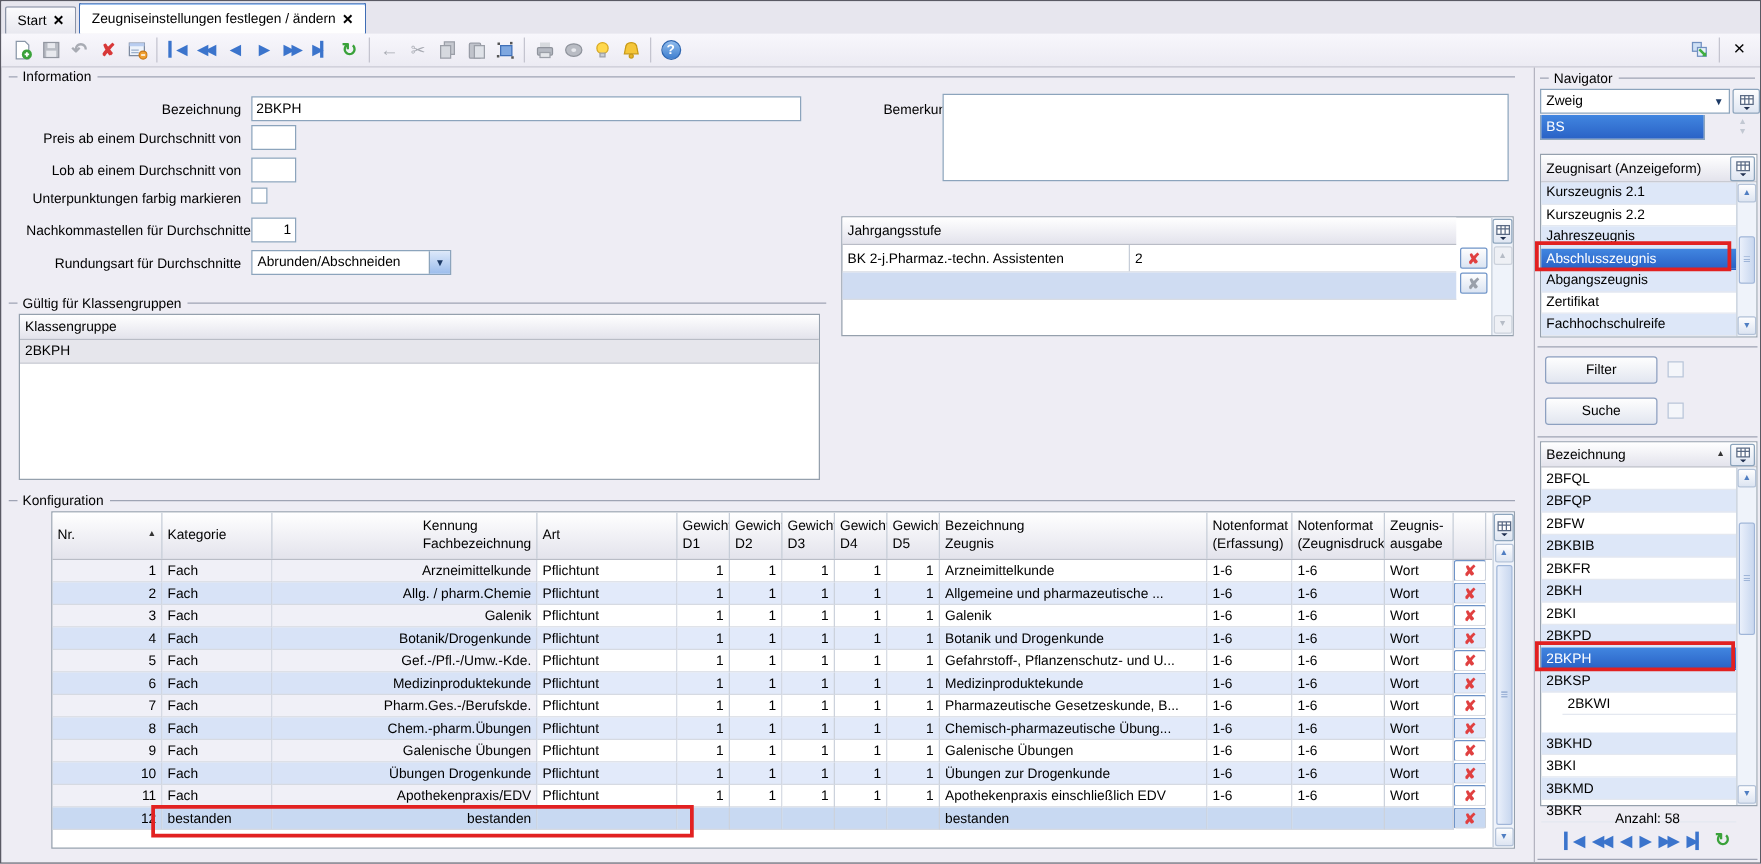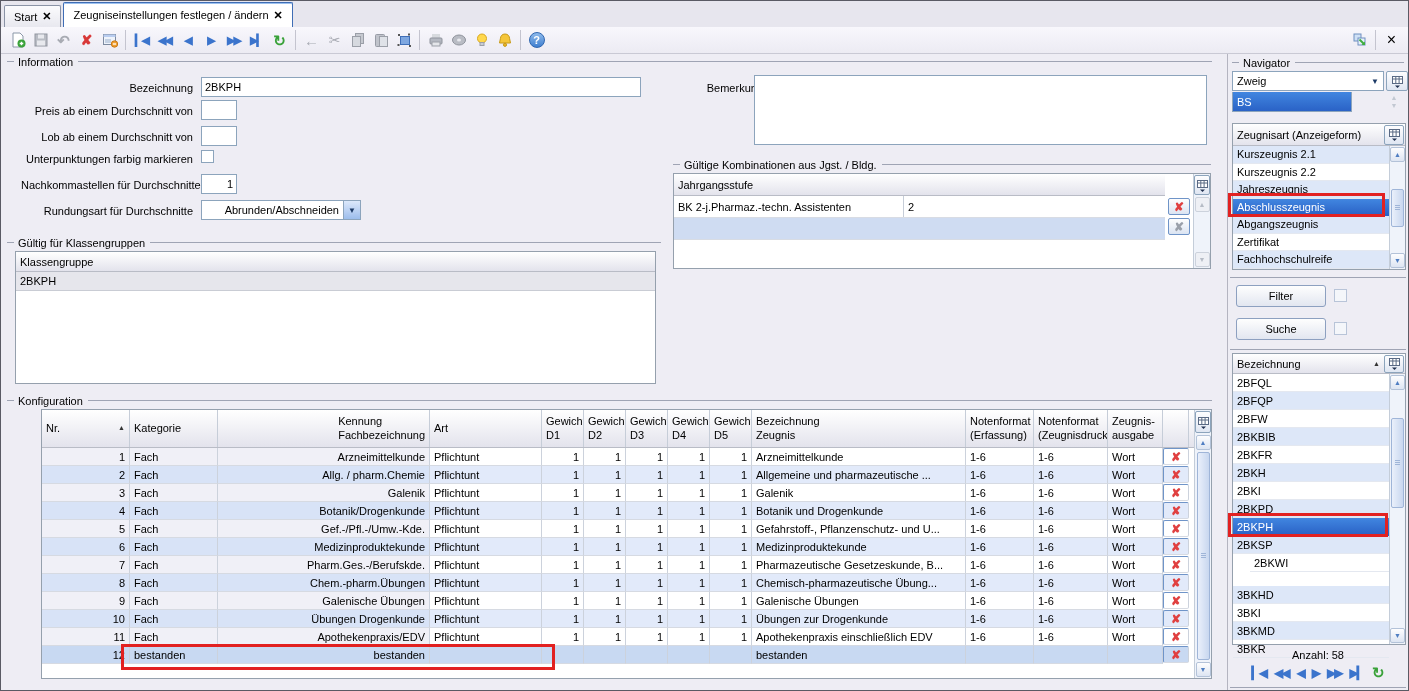--- a/index.html
+++ b/index.html
@@ -29,21 +29,21 @@
 
   
   .grouphead{position:absolute;display:flex;align-items:center;height:11px;}
   .grouphead .dash{width:7px;height:1px;background:#9fa4b4;margin-right:4px;}
   .grouphead .lbl{white-space:nowrap;padding-right:5px;}
   .grouphead .ext{flex:1;height:1px;background:#9fa4b4;}
   .flabel{position:absolute;text-align:right;white-space:nowrap;}
   .tin{border:1px solid #8ca4bc;background:#fff;height:20px;font:11px "Liberation Sans",sans-serif;padding:0 3px;}
   .checkbox{width:13px;height:13px;background:#fff;border:1px solid #8ca4bc;}
   .combo{display:flex;height:20px;border:1px solid #8ca4bc;background:#fff;align-items:center;}
-  .combo .ctext{flex:1;padding:0 4px;white-space:nowrap;text-align:right;}
+  .combo .ctext{flex:1;padding:0 4px;white-space:nowrap;}
   .combo .cbtn{width:17px;height:100%;background:linear-gradient(#dcE8fa,#9cbdec);border-left:1px solid #8ca4bc;
                display:flex;align-items:center;justify-content:center;font-size:8px;color:#1c3a66;}
   textarea.tin{resize:none;}
 
   
   .panel{position:absolute;border:1px solid #95a0ad;background:#fff;}
   .ghead{background:linear-gradient(#ffffff,#e3e3ec);border-bottom:1px solid #b9bcc6;display:flex;align-items:center;}
   .gcell{border-right:1px solid #c6cdd8;padding:0 4px;overflow:hidden;white-space:nowrap;display:flex;align-items:center;}
   .sort{font-size:7px;color:#333;margin-left:auto;padding-left:3px;}
   .gridbtn{width:22px;height:20px;background:linear-gradient(#fdfdfe,#dfe6f2);border:1px solid #8ca4bc;border-radius:2px;
@@ -260,25 +260,20 @@
   <span class="flabel" style="left:20px;top:204px;width:172px">Rundungsart für Durchschnitte</span>
   <div class="combo" style="position:absolute;left:200px;top:199px;width:160px">
     <span class="ctext">Abrunden/Abschneiden</span>
     <span class="cbtn">▼</span>
   </div>
 
   <span class="flabel" style="left:620px;top:81px;width:110px"></span>
   <span class="flabel" style="left:652px;top:81px;width:110px">Bemerkung</span>
   <textarea class="tin" style="position: absolute; left: 753px; top: 74px; width: 453px; height: 70px;"></textarea>
 
-  <div class="grouphead" style="left:672px;top:158px;width:538px">
-    <span class="dash"></span>
-      <span class="lbl">Gültige Kombinationen aus Jgst. / Bldg.</span>
-      <span class="ext"></span>
-  </div>
   <div class="panel" style="left:672px;top:172px;width:538px;height:96px">
     <div style="position:absolute;left:0;top:0;right:45px;bottom:0">
       <div class="ghead" style="height:22px">
         <div class="gcell" style="flex:1;height:100%;border-right:none">
           <span>Jahrgangsstufe</span>
         </div>
       </div>
       <div id="kombi-rows">
           <div class="krow2">
             <div class="gcell" style="width: 230px; height: 100%;">BK 2-j.Pharmaz.-techn. Assistenten</div>
@@ -578,21 +573,21 @@
       <span style="flex:1;padding:0 4px">Zweig</span>
       <span style="font-size:8px;color:#1c3a66;padding-right:4px">▼</span>
     </div>
     <span class="gridbtn sbabs" style="left:158px;top:17px">
       <svg width="13" height="13">
           <rect x="1.5" y="1.5" width="10" height="7" fill="#fff" stroke="#5a6a84"></rect>
           <path d="M1.5 4h10M4.8 1.5v7M8.1 1.5v7" stroke="#5a6a84" fill="none"></path>
           <path d="M4 10.5h5L6.5 13z" fill="#203050"></path>
         </svg>
     </span>
-    <div class="sbabs" style="left:4px;top:38px;width:120px;height:20px;border:1px solid #8ca4bc;border-top:none;background:linear-gradient(#4186e0,#2a62c6);color:#fff;display:flex;align-items:center;padding:0 4px">
+    <div class="sbabs" style="left:4px;top:38px;width:132px;height:20px;border:1px solid #8ca4bc;border-top:none;background:linear-gradient(#4186e0,#2a62c6);color:#fff;display:flex;align-items:center;padding:0 4px">
       <span>BS</span>
     </div>
     <div class="sbabs" style="left:158px;top:40px;width:16px;display:flex;flex-direction:column;align-items:center;color:#c2c8d2;font-size:7px;line-height:8px">
       <span>▲</span>
         <span>▼</span>
     </div>
 
     <div class="panel" style="left:4px;top:69px;width:174px;height:147px;position:absolute">
       <div class="ghead" style="height:22px">
         <div class="gcell" style="flex:1;height:100%;border-right:none;font-weight:normal">

